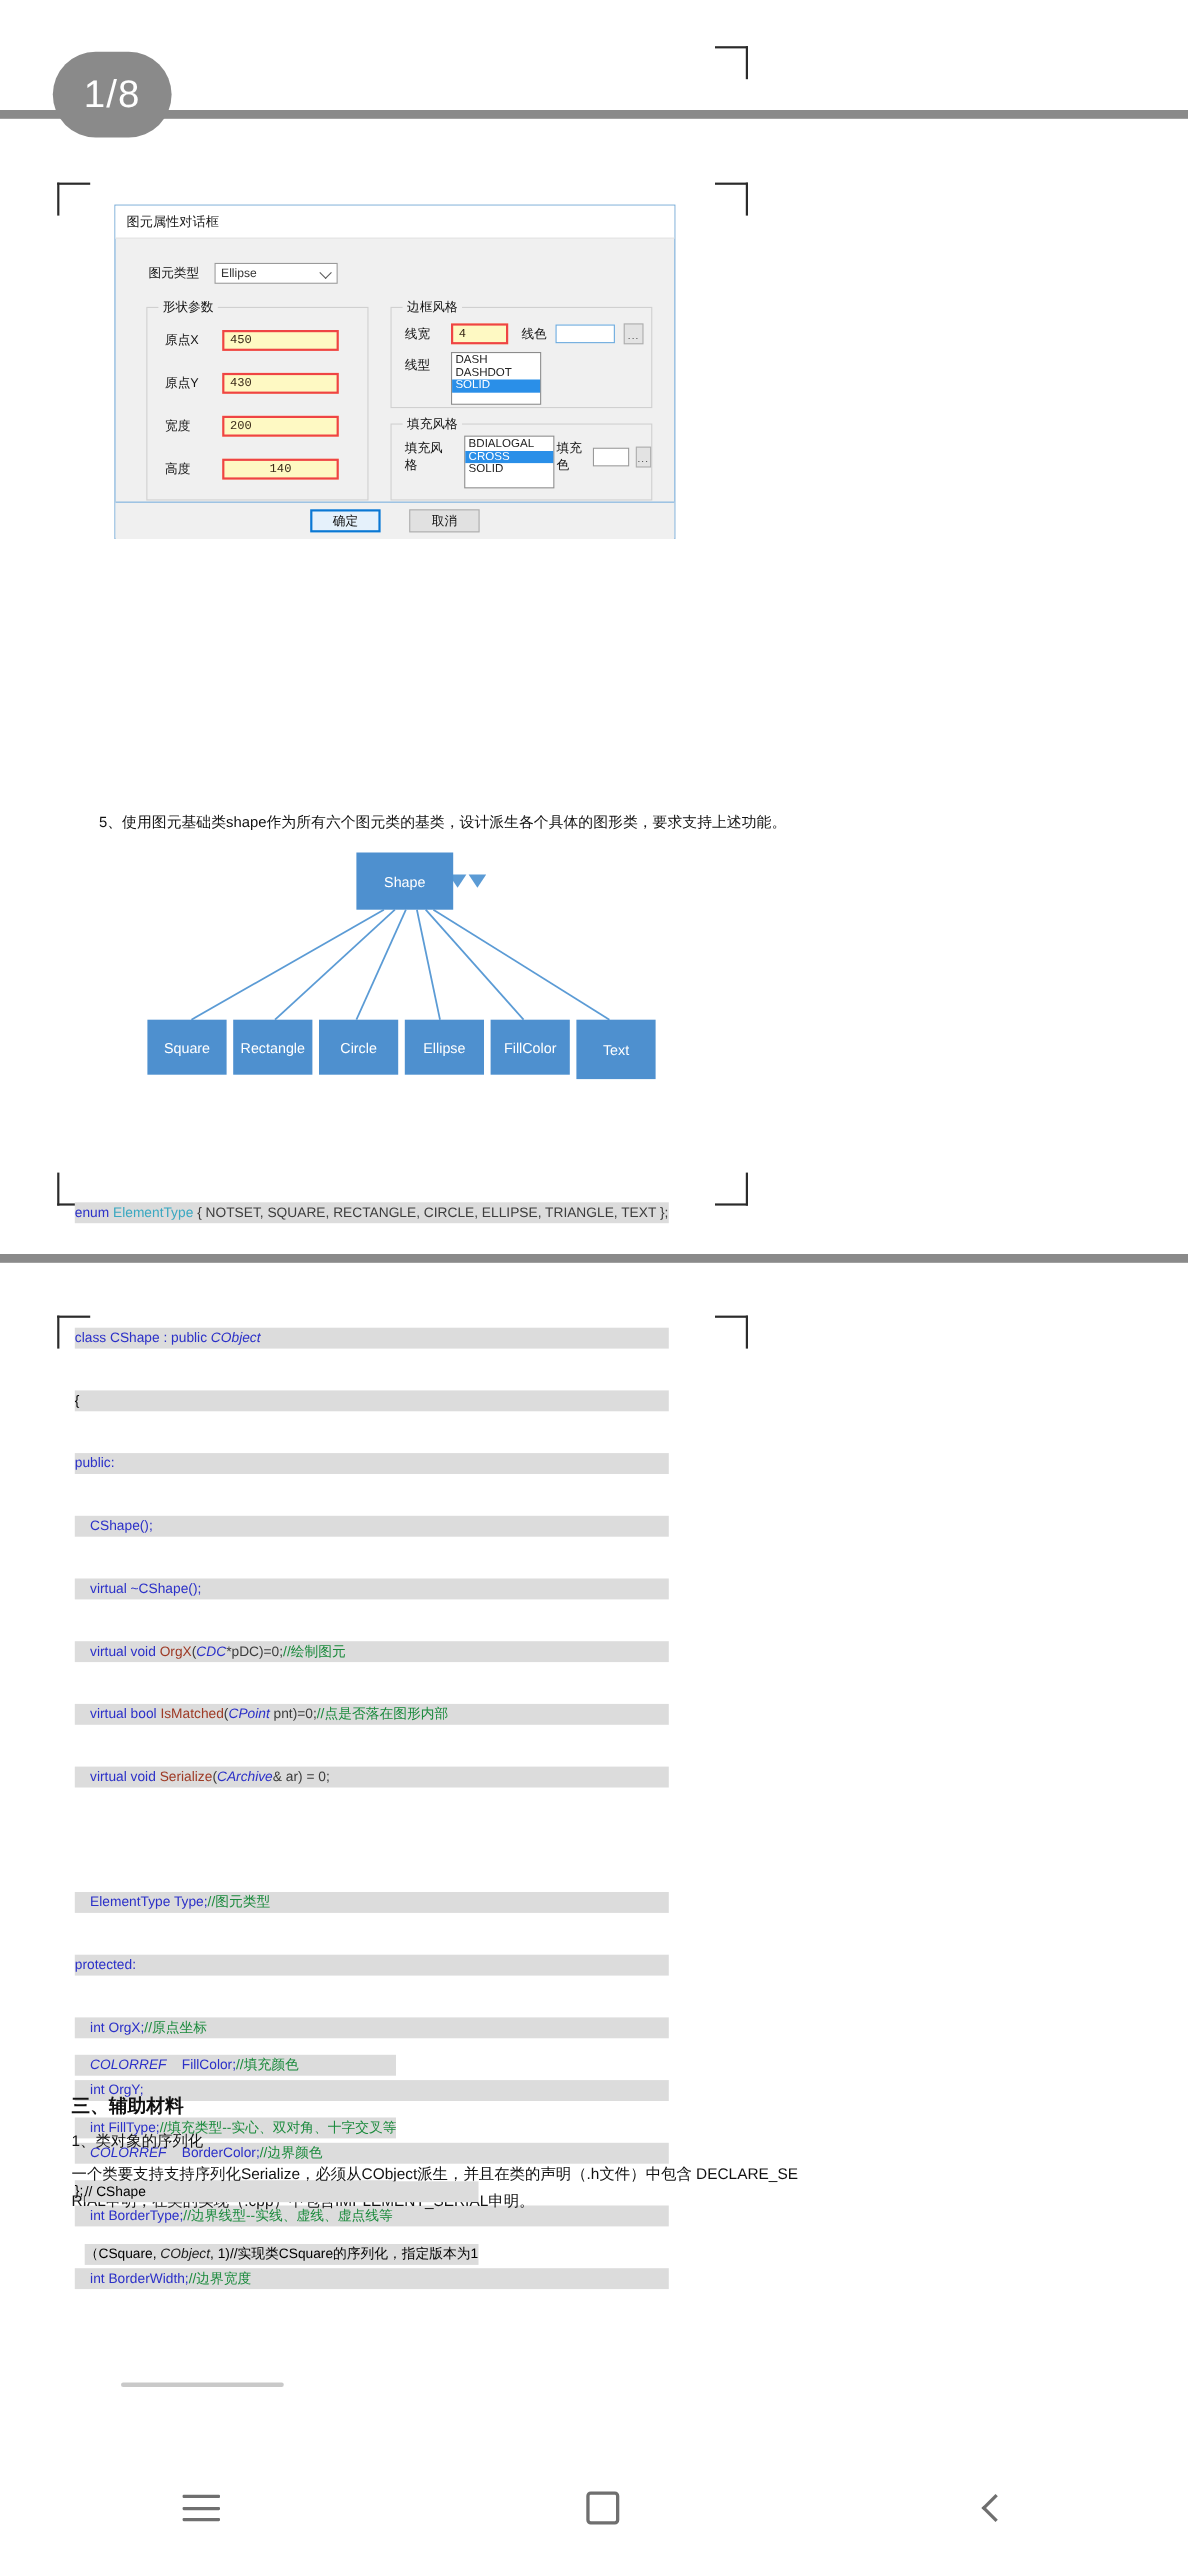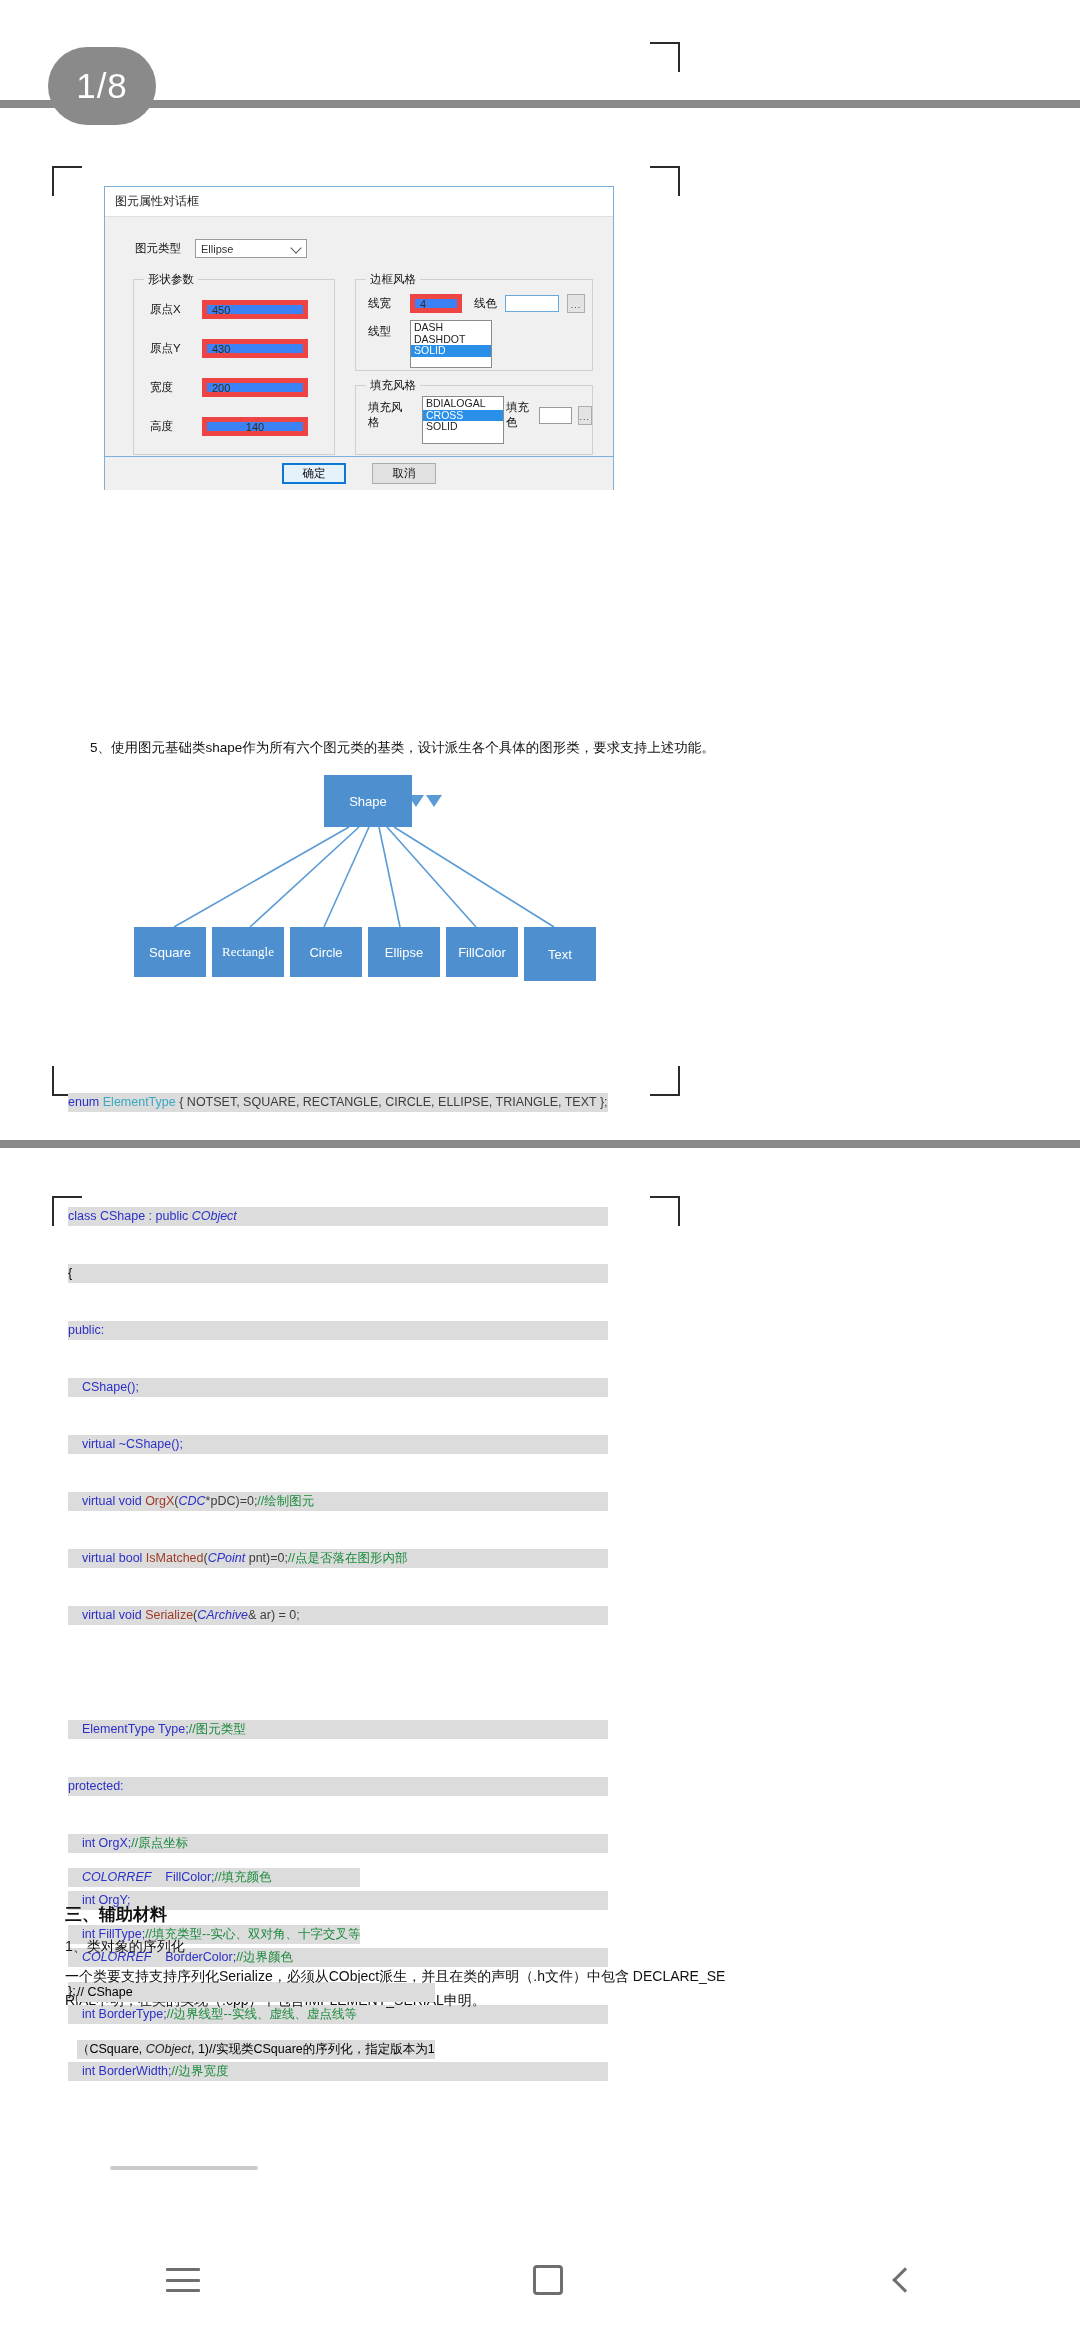--- a/index.html
+++ b/index.html
@@ -41,23 +41,23 @@
     display:flex; align-items:center; padding:0 10px;
     font-size:12px; color:#1a1a1a;
   }
   .dlg-close{ margin-left:auto; font-size:15px; color:#333; line-height:1;}
   .dlg-body{ position:relative; width:100%; height:273px;}
 
   .lbl{ font-size:11.5px; color:#111; }
   .row{ position:absolute; display:flex; align-items:center; }
 
   .txtfield{
-    background:#3b82f6; border:5px solid #ef4444;
+    background:#fef9c3; border:2px solid #ef4444;
     font-size:11px; color:#3a2a18; padding:2px 5px;
-    font-family:Liberation Sans, sans-serif;
+    font-family:Liberation Mono, monospace;
   }
   .combo{
     width:112px; height:19px; background:#fff; border:1px solid #9a9a9a;
     font-size:11px; color:#333; display:flex; align-items:center;
     padding-left:5px; position:relative;
   }
   .combo .chev{
     position:absolute; right:6px; top:4px; width:8px; height:8px;
     border-left:1.4px solid #5a5a5a; border-bottom:1.4px solid #5a5a5a;
     transform:rotate(-45deg);
@@ -271,21 +271,21 @@
     </g>
   </svg>
 
   <div class="node root">
     <span>Shape</span>
   </div>
 
   <div class="node" style="left:70px; top:152px; width:72px; height:50px;">
     <span>Square</span>
   </div>
-  <div class="node" style="left:148px; top:152px; width:72px; height:50px;font-family:Liberation Serif, serif;">
+  <div class="node" style="left:148px; top:152px; width:72px; height:50px;">
     <span>Rectangle</span>
   </div>
   <div class="node" style="left:226px; top:152px; width:72px; height:50px;">
     <span>Circle</span>
   </div>
   <div class="node" style="left:304px; top:152px; width:72px; height:50px;">
     <span>Ellipse</span>
   </div>
   <div class="node" style="left:382px; top:152px; width:72px; height:50px;">
     <span>FillColor</span>

